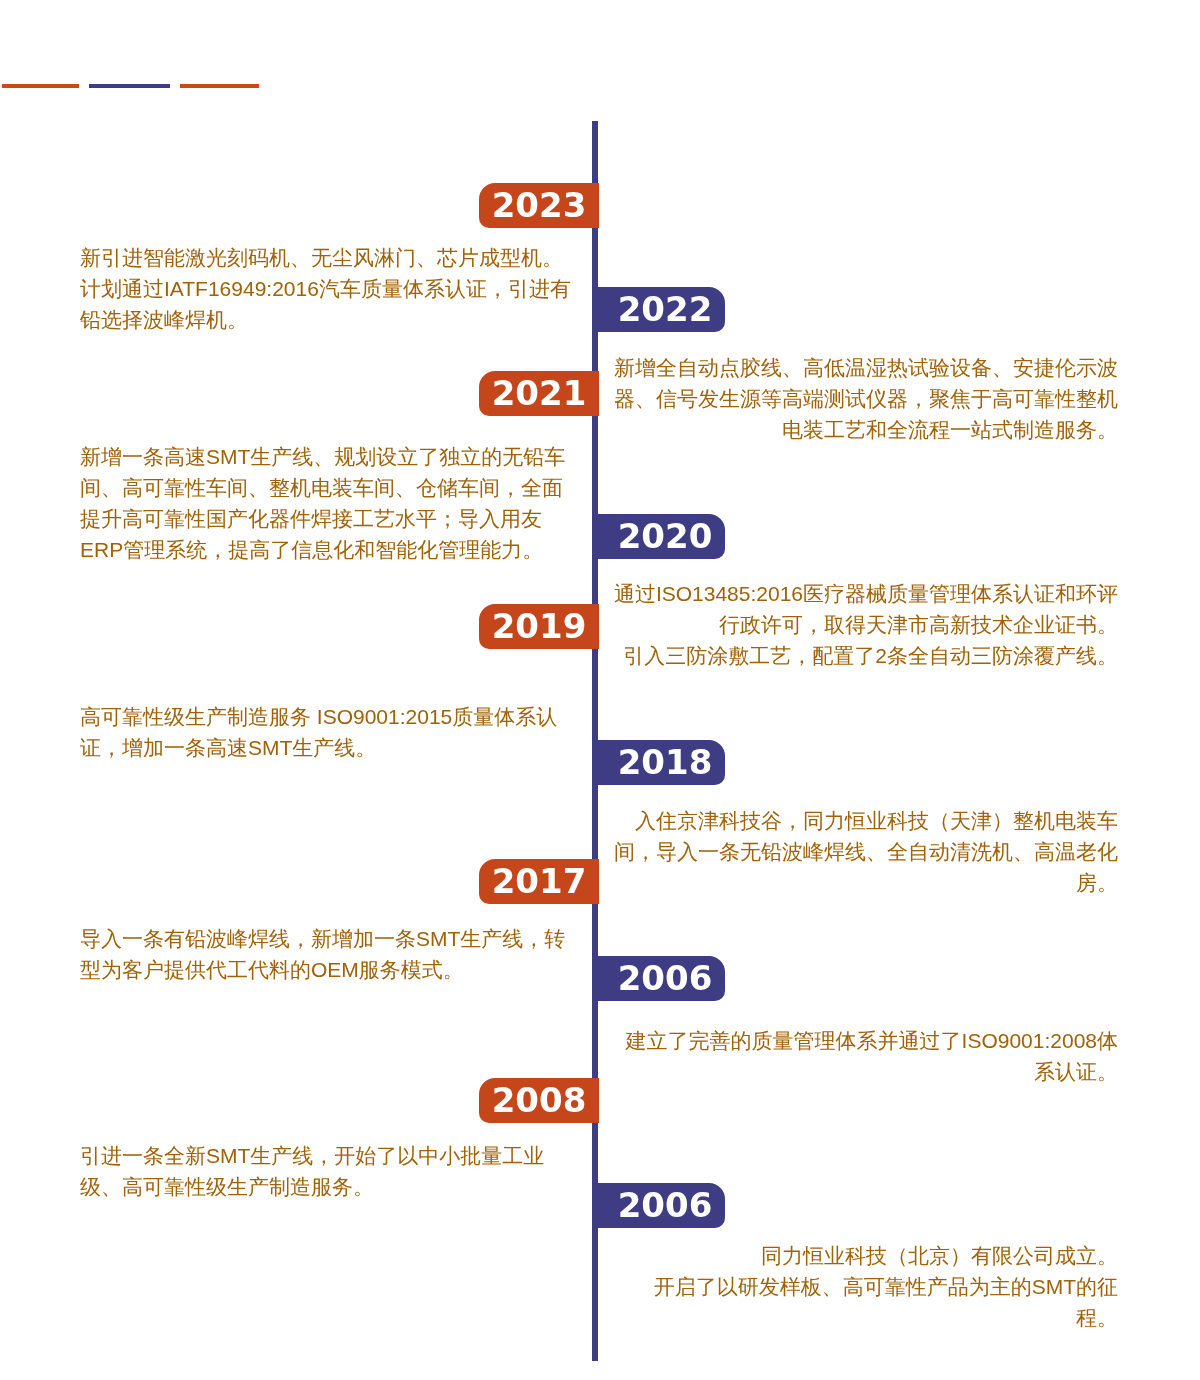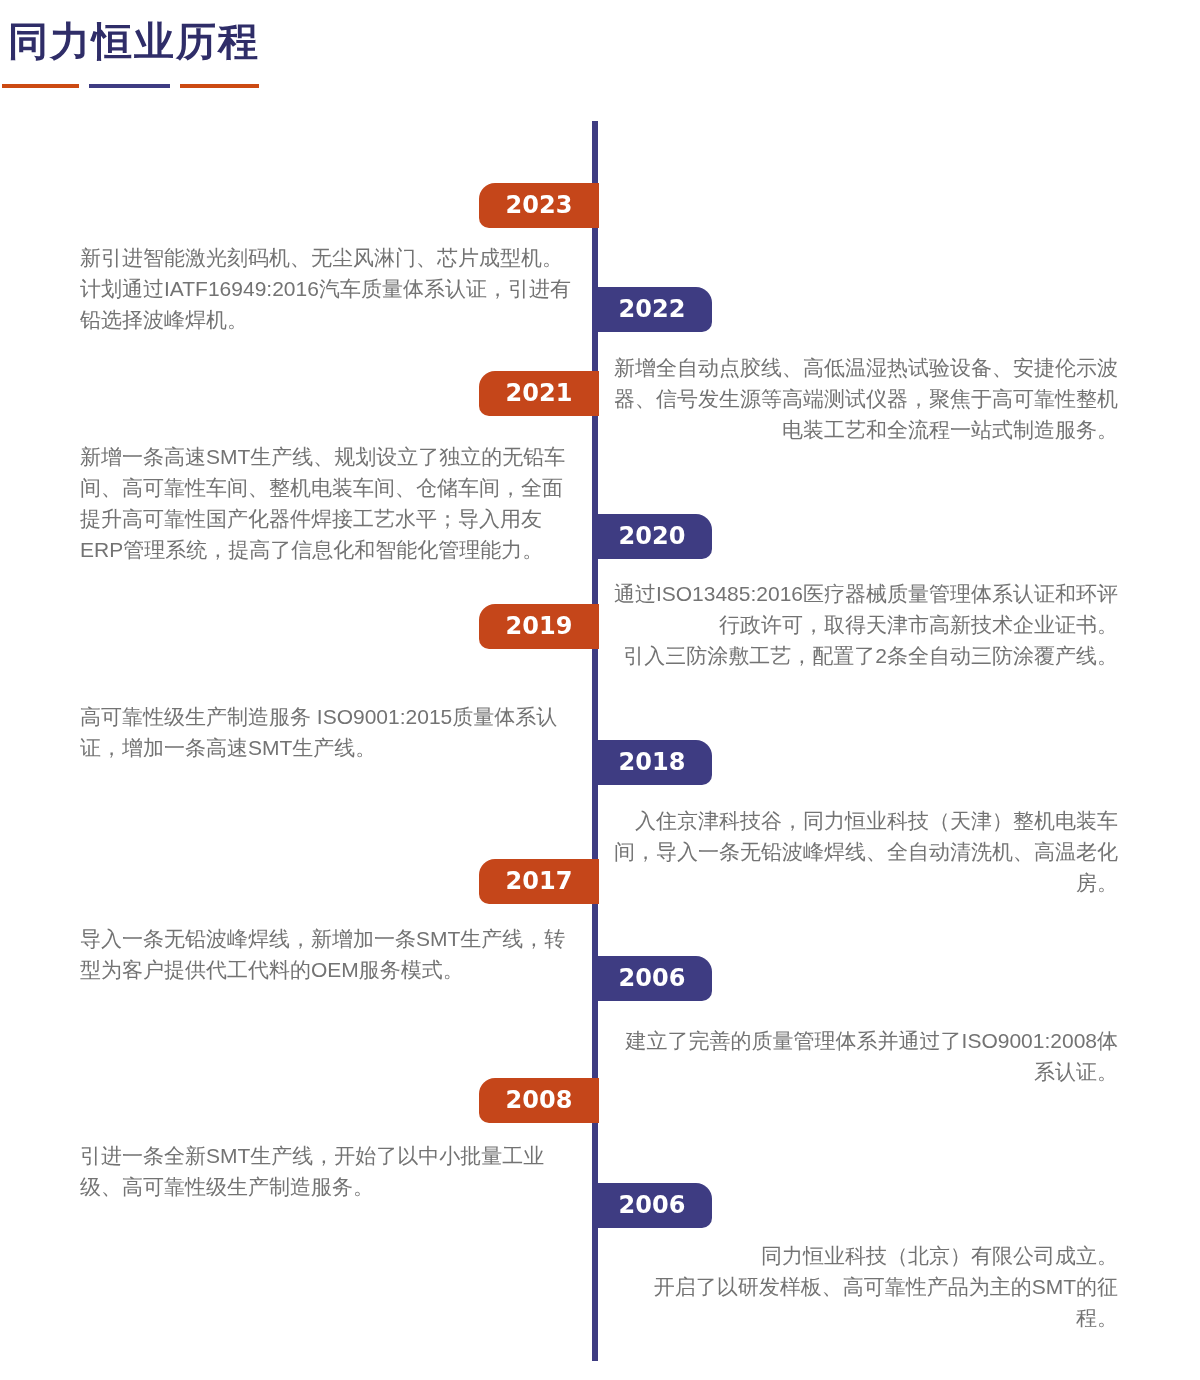--- a/index.html
+++ b/index.html
@@ -20,39 +20,38 @@
   .bar-2{left:89px;width:81px;background:#3e3c82;}
   .bar-3{left:180px;width:79px;background:#cc4a12;}
 
   .timeline{position:absolute;left:0;top:0;width:1200px;height:1380px;}
   .axis{
     position:absolute;left:592px;top:121px;width:6px;height:1240px;
     background:#3e3c82;
   }
   .badge{
     position:absolute;width:120px;height:45px;line-height:45px;
-    text-align:center;color:#ffffff;font-size:24px;font-weight:bold;
+    text-align:center;color:#ffffff;font-size:34px;font-weight:bold;
     font-family:"DejaVu Sans","Liberation Sans",sans-serif;
   }
   .badge.left{left:479px;background:#c5461a;border-radius:16px 0 0 10px;}
-  .badge.right{left:592px;background:#3e3c82;border-radius:0 16px 10px 0;}
+  .badge.right{left:592px;background:#3e3c82;border-radius:0 16px 10px 0;padding-left:13px;}
   .txt{
     position:absolute;margin:0;
-    font-size:21px;line-height:31px;color:#737373;
+    font-size:21px;line-height:31px;color:#a16207;
     white-space:pre-line;text-align:left;
   }
   .txt.left{left:80px;width:500px;}
   .txt.right{left:613px;width:505px;text-align:right;}
 </style>
 </head>
 <body>
 
 <div class="page">
 
-  <h1 class="page-title">同力恒业历程</h1>
 
   <div class="title-bars">
     <span class="bar bar-1"></span>
     <span class="bar bar-2"></span>
     <span class="bar bar-3"></span>
   </div>
 
   <div class="timeline">
     <div class="axis"></div>
 
@@ -82,21 +81,21 @@
       <p class="txt left" style="top:701px">高可靠性级生产制造服务 ISO9001:2015质量体系认证，增加一条高速SMT生产线。</p>
     </div>
 
     <div class="event">
       <div class="badge right" style="top:740px">2018</div>
       <p class="txt right" style="top:805px">入住京津科技谷，同力恒业科技（天津）整机电装车间，导入一条无铅波峰焊线、全自动清洗机、高温老化房。</p>
     </div>
 
     <div class="event">
       <div class="badge left" style="top:859px">2017</div>
-      <p class="txt left" style="top:923px">导入一条无铅波峰焊线，新增加一条SMT生产线，转型为客户提供代工代料的OEM服务模式。</p>
+      <p class="txt left" style="top:923px">导入一条有铅波峰焊线，新增加一条SMT生产线，转型为客户提供代工代料的OEM服务模式。</p>
     </div>
 
     <div class="event">
       <div class="badge right" style="top:956px">2006</div>
       <p class="txt right" style="top:1025px">建立了完善的质量管理体系并通过了ISO9001:2008体系认证。</p>
     </div>
 
     <div class="event">
       <div class="badge left" style="top:1078px">2008</div>
       <p class="txt left" style="top:1140px">引进一条全新SMT生产线，开始了以中小批量工业级、高可靠性级生产制造服务。</p>

